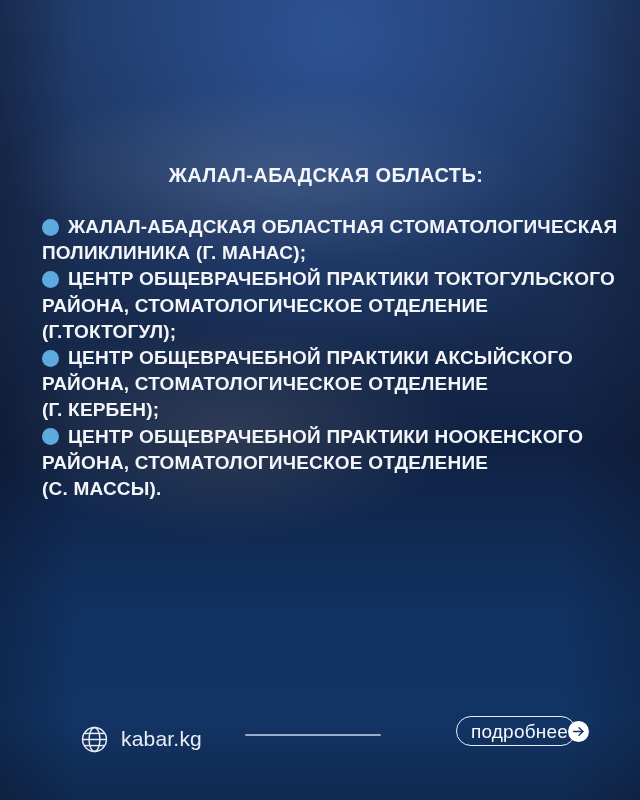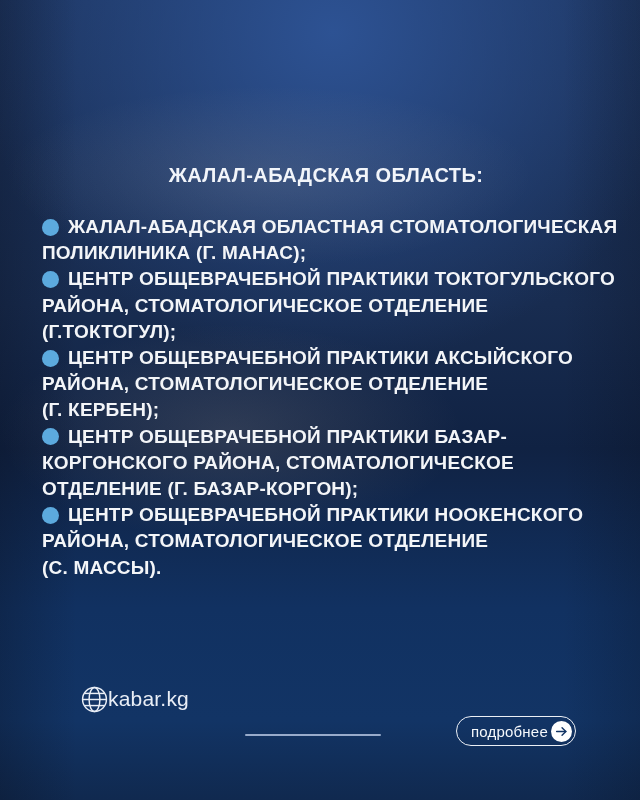--- a/index.html
+++ b/index.html
@@ -28,58 +28,57 @@
     font-weight:bold;
   }
   .list .item{white-space:nowrap;}
   .bullet{
     display:inline-block; width:17px; height:17px; border-radius:50%;
     background:#5caade; margin-right:9px; vertical-align:-2.5px;
   }
   .footer{position:absolute; left:0; top:0; width:640px; height:800px; pointer-events:none;}
   .footer > *{pointer-events:auto;}
   .brand{
-    position:absolute; left:81px; top:684px; height:30px;
-    display:flex; align-items:center; gap:0;
+    position:absolute; left:81px; top:724px; height:30px;
+    display:flex; align-items:center; gap:13px;
     color:#e9eef6;
   }
   .brand svg{display:block;}
   .brand-label{font-size:21px; letter-spacing:0.2px;}
   .divider{
     position:absolute; left:245px; top:734px; width:136px; height:2px;
     background:rgba(176,193,222,0.85); border-radius:1px;
   }
   .more-btn{
     position:absolute; left:456px; top:716px; width:120px; height:30px;
     box-sizing:border-box;
     border:1.6px solid rgba(248,250,253,0.95); border-radius:16px;
     background:transparent;
     display:flex; align-items:center; justify-content:space-between;
     padding:0 3px 0 14px; cursor:pointer;
     color:#f5f8fc;
   }
-  .more-btn-label{font-size:15px; letter-spacing:0.2px; line-height:1;}
+  .more-btn-label{font-size:19px; letter-spacing:0.2px; line-height:1;}
   .arrow-circle{
     width:21px; height:21px; border-radius:50%; background:#ffffff;
     display:flex; align-items:center; justify-content:center; flex:0 0 auto;
   }
   .arrow-circle svg{display:block;}
 </style>
 </head>
 <body>
 
 <div class="canvas">
 
   <h1 class="title">ЖАЛАЛ-АБАДСКАЯ ОБЛАСТЬ:</h1>
 
   <div class="list">
       <div class="item"><span class="bullet" style="background: rgb(92, 170, 222);"></span>ЖАЛАЛ-АБАДСКАЯ ОБЛАСТНАЯ СТОМАТОЛОГИЧЕСКАЯ<br>ПОЛИКЛИНИКА (Г. МАНАС);</div>
       <div class="item"><span class="bullet" style="background: rgb(92, 170, 222);"></span>ЦЕНТР ОБЩЕВРАЧЕБНОЙ ПРАКТИКИ ТОКТОГУЛЬСКОГО<br>РАЙОНА, СТОМАТОЛОГИЧЕСКОЕ ОТДЕЛЕНИЕ<br>(Г.ТОКТОГУЛ);</div>
       <div class="item"><span class="bullet" style="background: rgb(92, 170, 222);"></span>ЦЕНТР ОБЩЕВРАЧЕБНОЙ ПРАКТИКИ АКСЫЙСКОГО<br>РАЙОНА, СТОМАТОЛОГИЧЕСКОЕ ОТДЕЛЕНИЕ<br>(Г. КЕРБЕН);</div>
-      <div class="item"><span class="bullet" style="background: rgb(92, 170, 222);"></span>ЦЕНТР ОБЩЕВРАЧЕБНОЙ ПРАКТИКИ БАЗАР-<br>КОРГОНСКОГО РАЙОНА, СТОМАТОЛОГИЧЕСКОЕ<br>ОТДЕЛЕНИЕ (Г. БАЗАР-КОРГОН);</div>
       <div class="item"><span class="bullet" style="background: rgb(92, 170, 222);"></span>ЦЕНТР ОБЩЕВРАЧЕБНОЙ ПРАКТИКИ НООКЕНСКОГО<br>РАЙОНА, СТОМАТОЛОГИЧЕСКОЕ ОТДЕЛЕНИЕ<br>(С. МАССЫ).</div>
     </div>
 
   <div class="footer">
 
     <div class="brand">
       <span>
         <svg width="27" height="27" viewBox="0 0 24 24" fill="none" stroke="#e9eef6" stroke-width="1.3">
           <circle cx="12" cy="12" r="10.6"></circle>
           <ellipse cx="12" cy="12" rx="4.8" ry="10.6"></ellipse>

